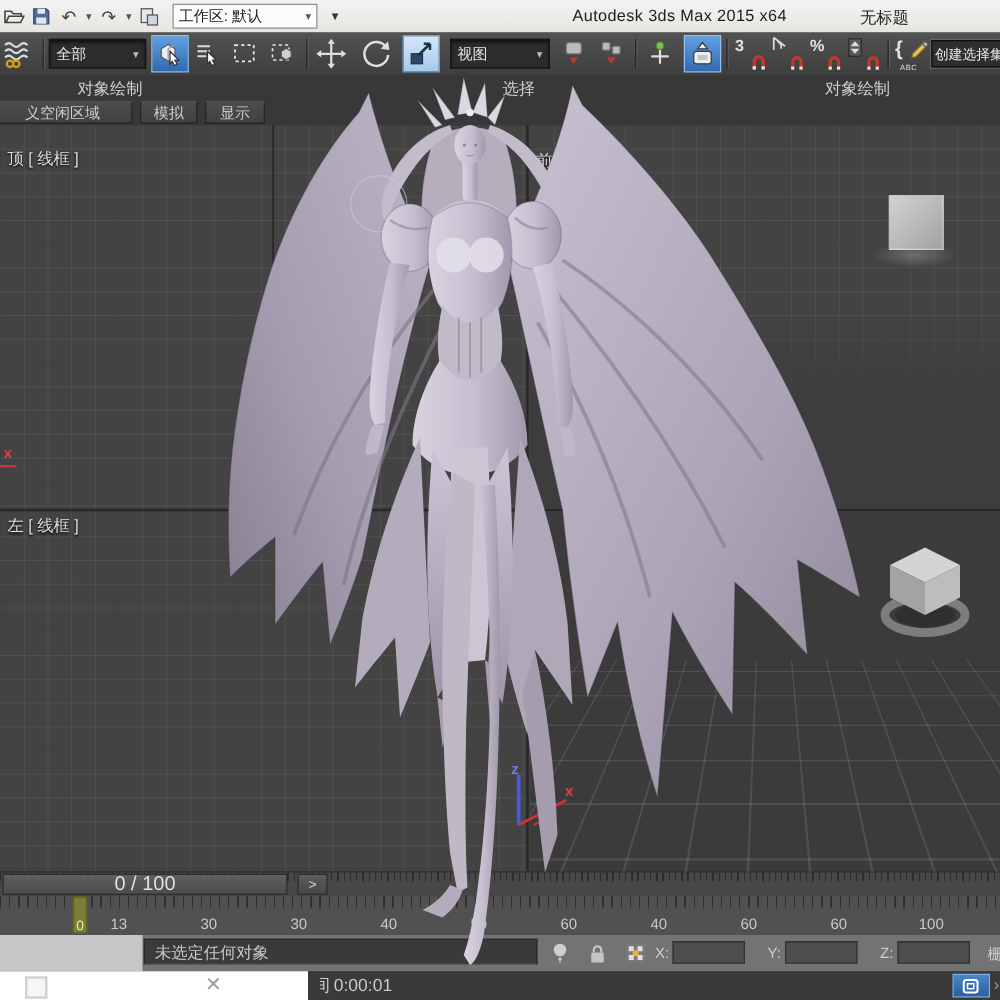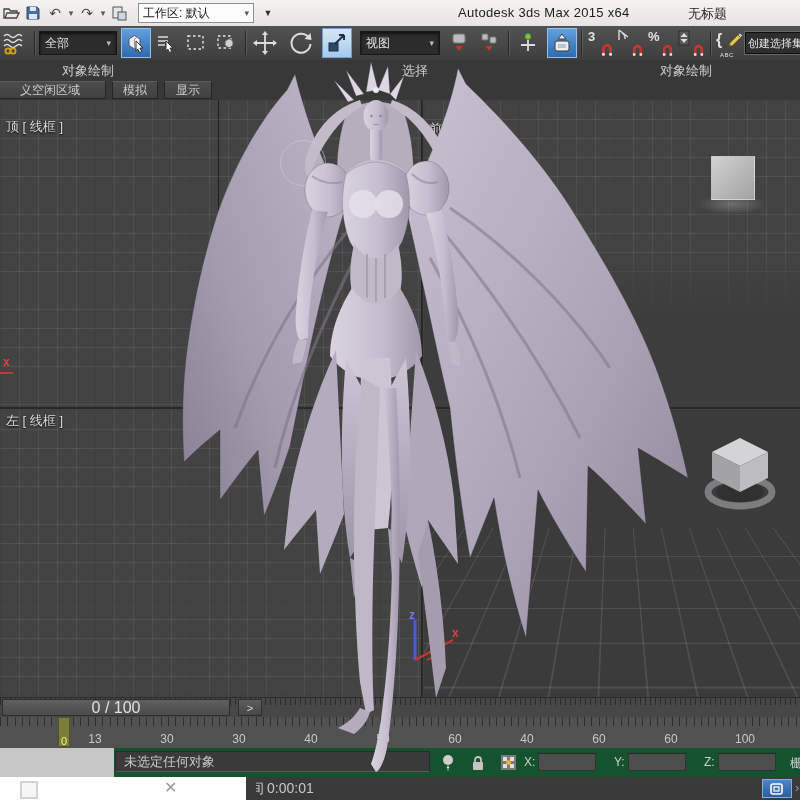--- a/index.html
+++ b/index.html
@@ -69,21 +69,21 @@
         display:flex;align-items:center;justify-content:center;}
   
   #trackbar{left:0;top:717px;width:800px;height:31px;background:#515151;border-bottom:1px solid #2a2a2a;}
   #tb-ticks{position:absolute;left:0;top:0;width:800px;height:9px;
         background:repeating-linear-gradient(90deg,#2f2f2f 0 1px,transparent 1px 7.3px);}
   .tk{position:absolute;top:15px;transform:translateX(-50%);font-size:12px;color:#c9c9c9;}
   #tb-marker{position:absolute;left:58px;top:0;width:12px;height:30px;background:#7d7d3a;border:1px solid #55551f;
         box-sizing:border-box;}
   #tb-marker span{position:absolute;bottom:-1px;left:2px;font-size:11px;color:#f0ef8a;}
   
-  #statusbar{left:0;top:748px;width:800px;height:29px;background:#14532d;}
+  #statusbar{left:0;top:748px;width:800px;height:29px;background:#737373;}
   #prompt-field{position:absolute;left:115px;top:3px;width:315px;height:21px;background:#3a3a3a;
         border:1px solid #2b2b2b;border-bottom-color:#5a5a5a;box-sizing:border-box;
         color:#c9c9c9;font-size:13px;display:flex;align-items:center;padding-left:8px;}
   .axlbl{position:absolute;top:7px;font-size:12px;color:#cfcfcf;}
   .xyz{position:absolute;top:5px;width:58px;height:18px;background:#4e4e4e;border:1px solid #333;
        border-top-color:#292929;box-sizing:border-box;}
   .sicon{position:absolute;top:5px;width:20px;height:19px;display:flex;align-items:center;justify-content:center;}
   
   #bottombar{left:0;top:777px;width:800px;height:23px;background:#3a3a3a;}
   #rec-time{position:absolute;left:256px;top:3px;font-size:14px;color:#c8c8c8;display:flex;}

